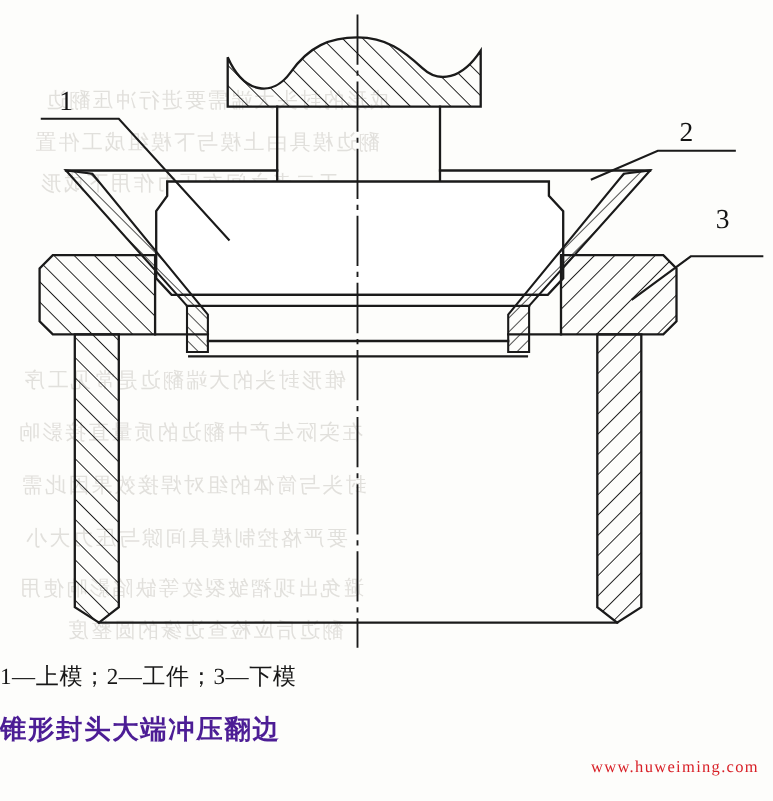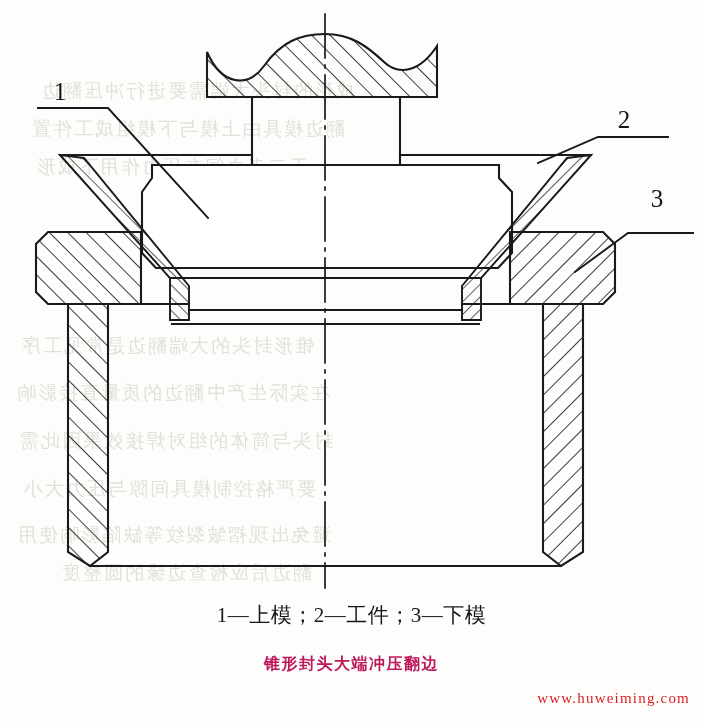--- a/index.html
+++ b/index.html
@@ -27,36 +27,35 @@
     top: 0;
     width: 703px;
     height: 600px;
     display: block;
   }
   .caption-block {
     position: absolute;
     left: 0;
     top: 600px;
     width: 703px;
-    text-align: center;
   }
   .caption-legend {
     font-family: "Liberation Serif", "DejaVu Serif", serif;
     font-size: 21px;
     color: #171717;
     letter-spacing: 0.5px;
     line-height: 30px;
     margin: 0;
     padding: 0;
   }
   .caption-title {
     font-family: "Liberation Serif", "DejaVu Serif", serif;
-    font-size: 16px;
+    font-size: 24px;
     font-weight: 700;
-    color: #be185d;
+    color: #4c1d95;
     letter-spacing: 1.5px;
     line-height: 36px;
     margin: 16px 0 0 0;
     padding: 0;
   }
   .watermark {
     position: absolute;
     right: 13px;
     bottom: 21px;
     font-family: "Liberation Serif", "DejaVu Serif", serif;

